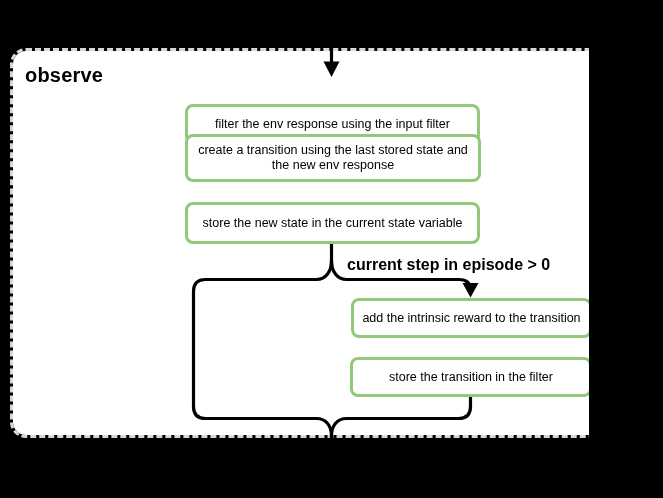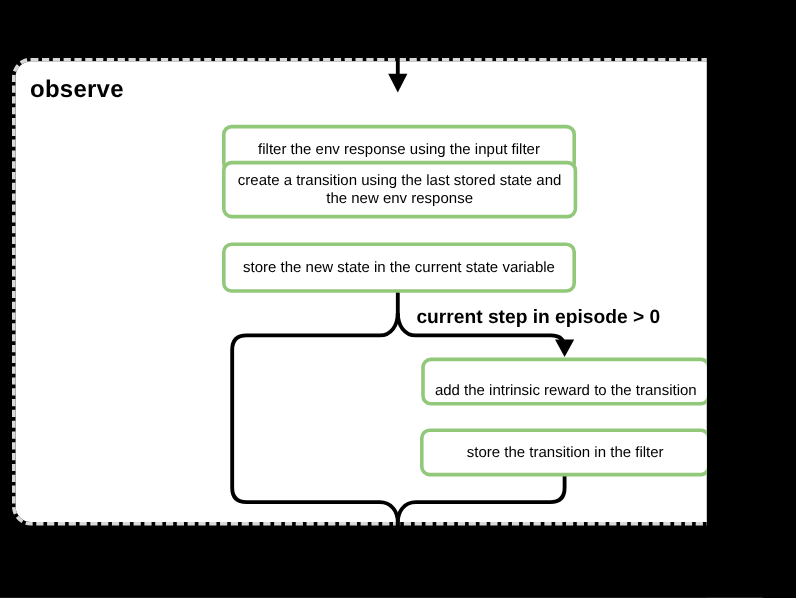--- a/index.html
+++ b/index.html
@@ -60,21 +60,21 @@
     justify-content:center;
     text-align:center;
     font-size:12.5px;
     line-height:15px;
     color:var(--text);
     padding:2px 8px;
   }
   .node-1{left:185px;top:78px;width:295px;height:40px;margin-top:26px;}
   .node-2{left:185px;top:134px;width:296px;height:48px;}
   .node-3{left:185px;top:202px;width:295px;height:42px;}
-  .node-4{left:351px;top:298px;width:241px;height:40px;align-items:flex-end;}
+  .node-4{left:351px;top:298px;width:241px;height:40px;}
   .node-5{left:350px;top:357px;width:242px;height:40px;}
   .condition-label{
     position:absolute;
     left:347px;top:256px;
     font-size:16px;
     font-weight:bold;
     color:var(--text);
     white-space:nowrap;
   }
 </style>

